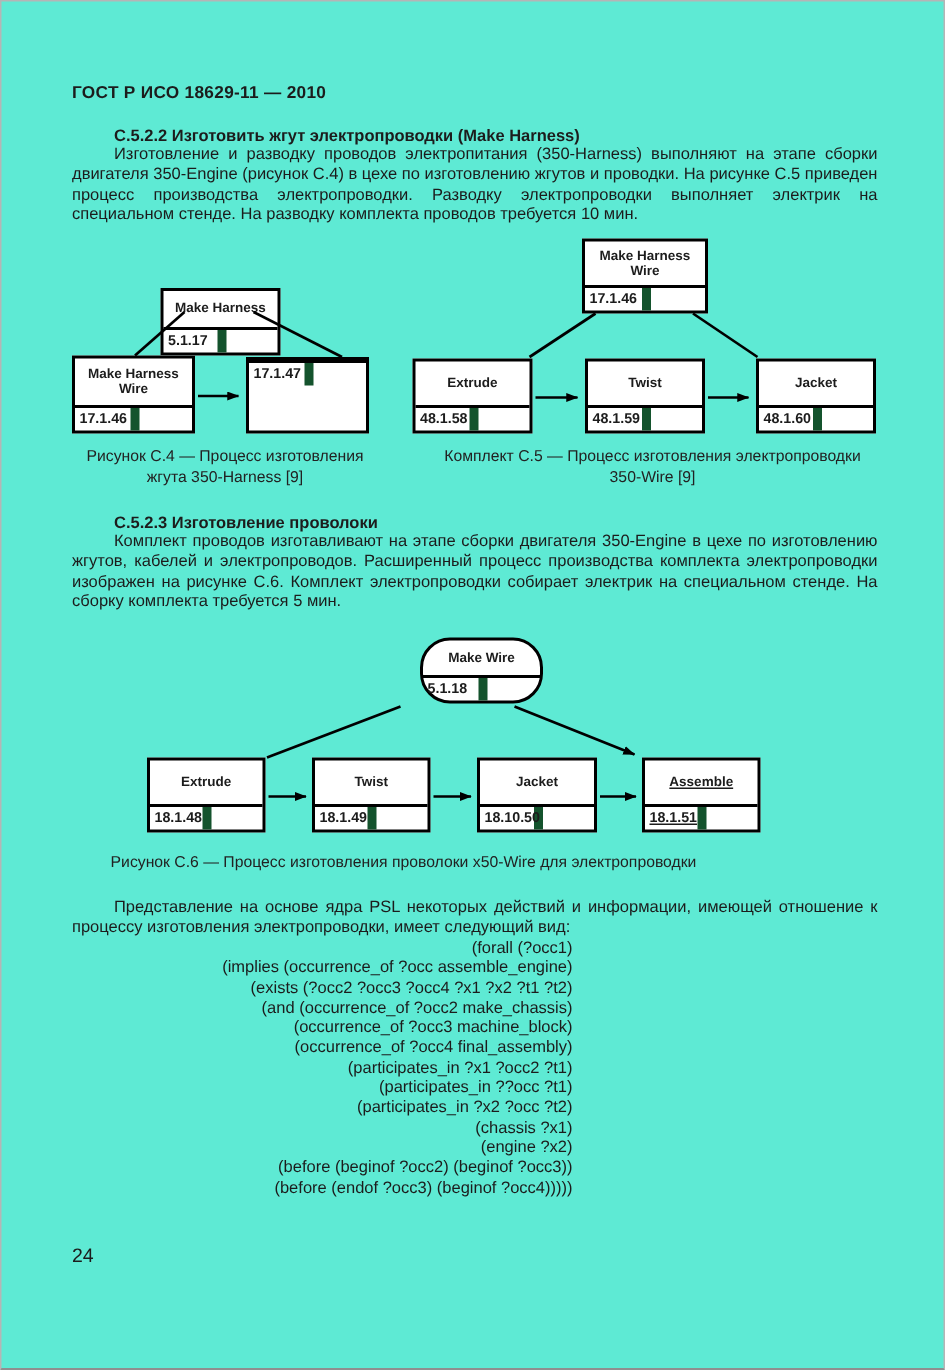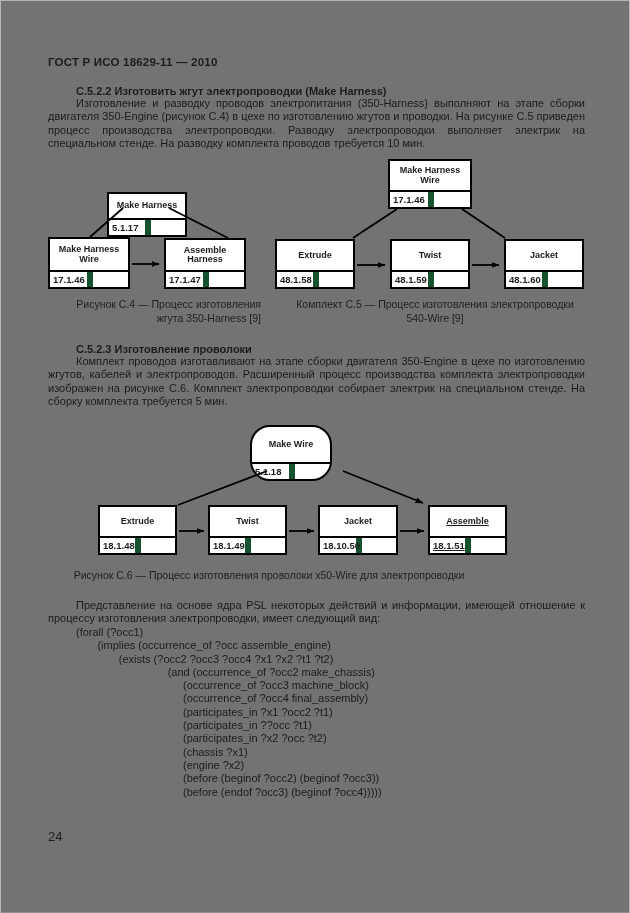--- a/index.html
+++ b/index.html
@@ -1,58 +1,58 @@
 <!DOCTYPE html>
 <html><head>
 <meta charset="utf-8">
 <style>
   html,body{margin:0;padding:0;background:#ffffff;}
   .page{
-    position:relative;width:628px;height:911px;background:#737373;
+    position:relative;width:628px;height:911px;background:#5eead4;
     border:1px solid #b5b5b5;border-bottom:2px solid #8f8f8f;
     font-family:"Liberation Sans",sans-serif;color:#1c1c1c;overflow:hidden;
   }
   .doc-header{position:absolute;left:47px;top:55px;font-size:11.5px;font-weight:bold;letter-spacing:.2px;}
   .sec-heading{position:absolute;font-size:11px;font-weight:bold;}
   #head-c522{left:75px;top:84px;}
   #head-c523{left:75px;top:342px;}
   .para{position:absolute;font-size:11px;line-height:13.4px;text-align:justify;text-indent:28px;width:537px;left:47px;}
   #para-c522{top:96px;}
   #para-c523{top:354px;}
   #para-psl{top:598px;}
   .caption{position:absolute;font-size:10.5px;line-height:14px;text-align:center;color:#222;}
-  #cap-c4{left:38px;top:296px;width:222px;text-align:right;}
+  #cap-c4{left:38px;top:296px;width:222px;}
   #cap-c5{left:272px;top:296px;width:324px;}
   #cap-c6{left:0px;top:567px;width:536px;}
   
   .abox{position:absolute;border:2px solid #000;background:#fff;display:flex;flex-direction:column;box-sizing:border-box;}
   .abox-title{flex:1;display:flex;align-items:center;justify-content:center;text-align:center;
     font-size:9px;font-weight:bold;line-height:9.5px;padding:1px 2px;}
   .abox-strip{height:15px;border-top:2px solid #000;display:flex;box-sizing:content-box;}
   .abox-num{width:55%;border-right:6px solid #14532d;display:flex;align-items:center;
     padding-left:3px;font-size:9.5px;font-weight:bold;box-sizing:border-box;}
   .abox-blank{flex:1;}
   
   #c4-top{left:106px;top:162px;width:80px;height:45px;margin-top:29px;}
   #c4-wire{left:47px;top:236px;width:82px;height:52px;}
   #c4-asm{left:163px;top:237px;width:82px;height:51px;}
   
   #c5-top{left:387px;top:158px;width:84px;height:50px;}
   #c5-extrude{left:274px;top:238px;width:80px;height:50px;}
   #c5-twist{left:389px;top:238px;width:80px;height:50px;}
   #c5-jacket{left:503px;top:238px;width:80px;height:50px;}
   
-  #c6-top{left:249px;top:424px;width:82px;height:56px;border-radius:20px;}
+  #c6-top{left:279px;top:424px;width:82px;height:44px;border-radius:20px;}
   #c6-extrude{left:97px;top:504px;width:79px;height:50px;}
   #c6-twist{left:207px;top:504px;width:79px;height:50px;}
   #c6-jacket{left:317px;top:504px;width:80px;height:50px;}
   #c6-assemble{left:427px;top:504px;width:79px;height:50px;text-decoration:underline;}
   .connectors{position:absolute;left:0;top:0;pointer-events:none;}
   .code{position:absolute;left:75px;top:625px;margin:0;font-family:"Liberation Sans",sans-serif;
-    font-size:11px;line-height:13.3px;white-space:pre;color:#1c1c1c;}
+    font-size:11px;line-height:13.3px;white-space:pre;color:#1c1c1c;text-align:right;}
   .page-num{position:absolute;left:47px;top:828px;font-size:13px;}
 </style>
 </head>
 <body>
 
 <div class="page">
 
   <div class="doc-header">ГОСТ Р ИСО 18629-11 — 2010</div>
 
   <div class="sec-heading" id="head-c522">С.5.2.2 Изготовить жгут электропроводки (Make Harness)</div>
@@ -66,21 +66,20 @@
     </div>
   </div>
   <div class="abox" id="c4-wire">
     <div class="abox-title">Make Harness Wire</div>
     <div class="abox-strip">
       <div class="abox-num">17.1.46</div>
       <div class="abox-blank"></div>
     </div>
   </div>
   <div class="abox" id="c4-asm">
-    <div class="abox-title">Assemble Harness</div>
     <div class="abox-strip">
       <div class="abox-num">17.1.47</div>
       <div class="abox-blank"></div>
     </div>
   </div>
 
   <div class="abox" id="c5-top">
     <div class="abox-title">Make Harness Wire</div>
     <div class="abox-strip">
       <div class="abox-num">17.1.46</div>
@@ -108,21 +107,21 @@
       <div class="abox-blank"></div>
     </div>
   </div>
 
   <div class="caption" id="cap-c4">
     <span>Рисунок С.4 — Процесс изготовления</span><br>
     <span>жгута 350-Harness [9]</span>
   </div>
   <div class="caption" id="cap-c5">
     <span>Комплект С.5 — Процесс изготовления электропроводки</span><br>
-    <span>540-Wire [9]</span>
+    <span>350-Wire [9]</span>
   </div>
 
   <div class="sec-heading" id="head-c523">С.5.2.3 Изготовление проволоки</div>
   <div class="para" id="para-c523">Комплект проводов изготавливают на этапе сборки двигателя 350-Engine в цехе по изготовлению жгутов, кабелей и электропроводов. Расширенный процесс производства комплекта электропроводки изображен на рисунке С.6. Комплект электропроводки собирает электрик на специальном стенде. На сборку комплекта требуется 5 мин.</div>
 
   <div class="abox" id="c6-top">
     <div class="abox-title">Make Wire</div>
     <div class="abox-strip">
       <div class="abox-num">5.1.18</div>
       <div class="abox-blank"></div>

